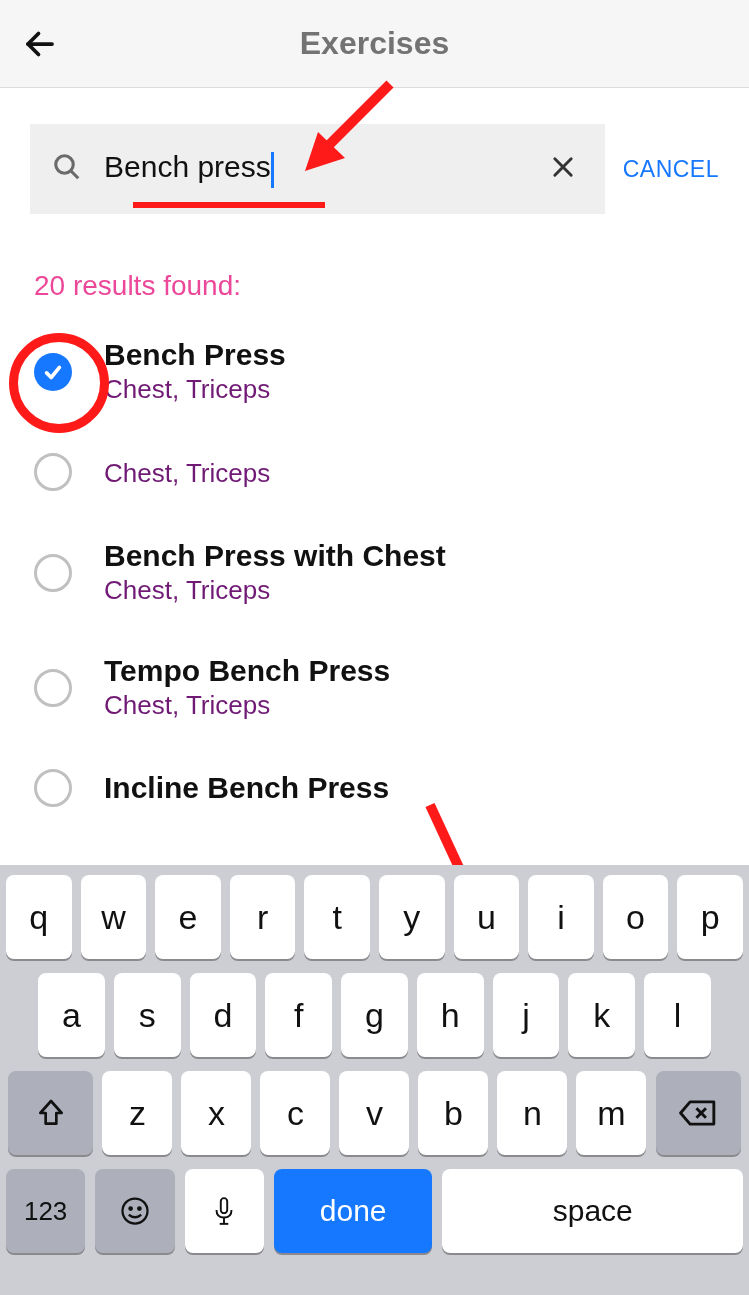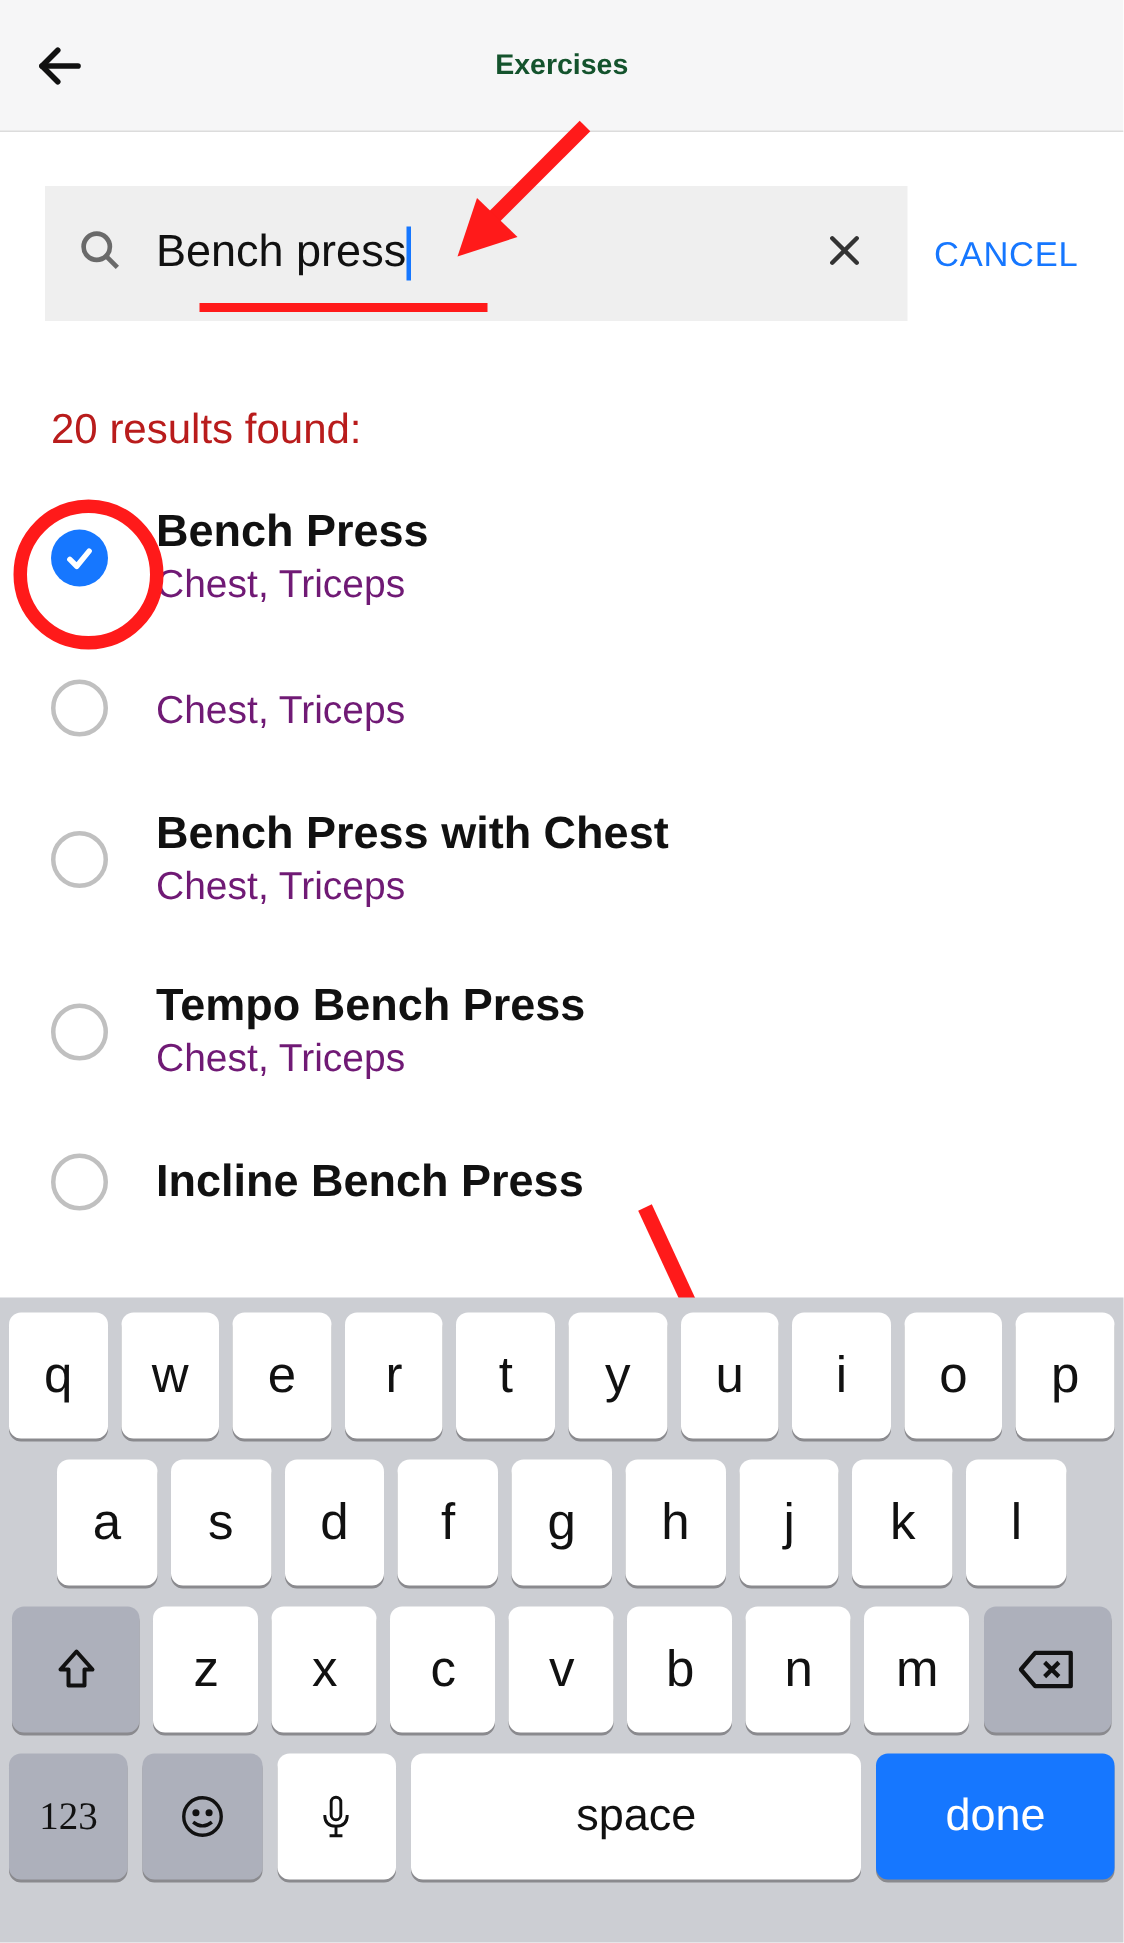--- a/index.html
+++ b/index.html
@@ -1,39 +1,39 @@
 <!DOCTYPE html>
 <html><head>
 <meta charset="utf-8">
 <style>
   * { box-sizing: border-box; margin: 0; padding: 0; }
   html, body { width: 749px; height: 1295px; font-family: -apple-system, Helvetica, Arial, sans-serif; background: #fff; overflow: hidden; }
   .header { height: 88px; background: #f6f6f7; border-bottom: 1px solid #dcdcdc; display: flex; align-items: center; padding: 0 18px; position: relative; }
   .back { width: 44px; height: 44px; display: flex; align-items: center; justify-content: center; }
-  .title { position: absolute; left: 0; right: 0; text-align: center; font-size: 19px; font-weight: 700; color: #14532d; pointer-events: none; }
+  .title { position: absolute; left: 0; right: 0; text-align: center; font-size: 32px; font-weight: 700; color: #737373; pointer-events: none; }
   .search-row { display: flex; align-items: center; padding: 36px 30px 10px 30px; gap: 18px; }
   .search-box { flex: 1; background: #efefef; height: 90px; display: flex; align-items: center; padding: 0 22px; position: relative; }
   .search-icon { color: #6a6a6a; margin-right: 22px; }
   .search-input { flex: 1; border: none; background: transparent; font-size: 30px; color: #111; outline: none; }
   .cursor { width: 3px; height: 36px; background: #1677ff; display: inline-block; vertical-align: middle; margin-left: 0; }
   .clear { color: #333; padding: 6px; }
   .cancel { color: #1677ff; font-size: 23px; font-weight: 400; letter-spacing: 0.5px; }
   .underline { position: absolute; left: 103px; right: 280px; bottom: 6px; height: 6px; background: #ff1a1a; }
-  .results-label { padding: 46px 54px 8px 34px; font-size: 28px; color: #b91c1c; font-weight: 500; }
+  .results-label { padding: 46px 54px 8px 34px; font-size: 28px; color: #ec4899; font-weight: 500; }
   .list { padding: 6px 34px 0 34px; }
   .item { display: flex; align-items: center; gap: 32px; padding: 22px 0 26px 0; }
   .radio { width: 38px; height: 38px; border-radius: 50%; border: 3px solid #c0c0c0; flex-shrink: 0; display:flex; align-items:center; justify-content:center; }
   .radio.checked { border: none; background: #1677ff; }
   .item-text .name { font-size: 30px; font-weight: 700; color: #111; }
   .item-text .sub { font-size: 26px; color: #701a75; margin-top: 2px; }
   .circle-annot { position: absolute; border: 9px solid #ff1a1a; border-radius: 50%; }
   .keyboard { position: absolute; left: 0; right: 0; bottom: 0; height: 430px; background: #ccced3; padding: 10px 6px 10px 6px; }
   .krow { display: flex; justify-content: center; gap: 9px; margin-bottom: 14px; }
   .key { background: #fff; border-radius: 8px; box-shadow: 0 2px 0 #8a8a8e; height: 84px; min-width: 64px; display: flex; align-items: center; justify-content: center; font-size: 34px; color: #111; flex: 1; }
-  .key.mod { background: #adb0bb; font-family: Liberation Serif, serif; }
+  .key.mod { background: #adb0bb; }
   .key.space { flex: 3.6; font-size: 30px; }
   .key.done { background: #1677ff; color: #fff; font-size: 30px; flex: 1.9; }
   .key.sym { flex: 0.95; font-size: 26px; }
   .key.shift { flex: 1.1; }
   .key.bksp { flex: 1.1; }
   .row3 { padding: 0 2px; }
   .row4 { gap: 10px; }
   .arrow-svg { position: absolute; pointer-events: none; }
 </style>
 </head>
@@ -181,16 +181,16 @@
         </svg>
     </div>
     <div class="key sym" style="background:#fff;">
       <svg width="26" height="30" viewBox="0 0 24 28" fill="none" stroke="#111" stroke-width="1.8">
           <rect x="9" y="2" width="6" height="14" rx="3"></rect>
           <path d="M5 13 Q5 20 12 20 Q19 20 19 13"></path>
           <line x1="12" y1="20" x2="12" y2="26"></line>
           <line x1="8" y1="26" x2="16" y2="26"></line>
         </svg>
     </div>
+    <div class="key done">done</div>
     <div class="key space">space</div>
-    <div class="key done">done</div>
   </div>
 </div>
 
 </body></html>

